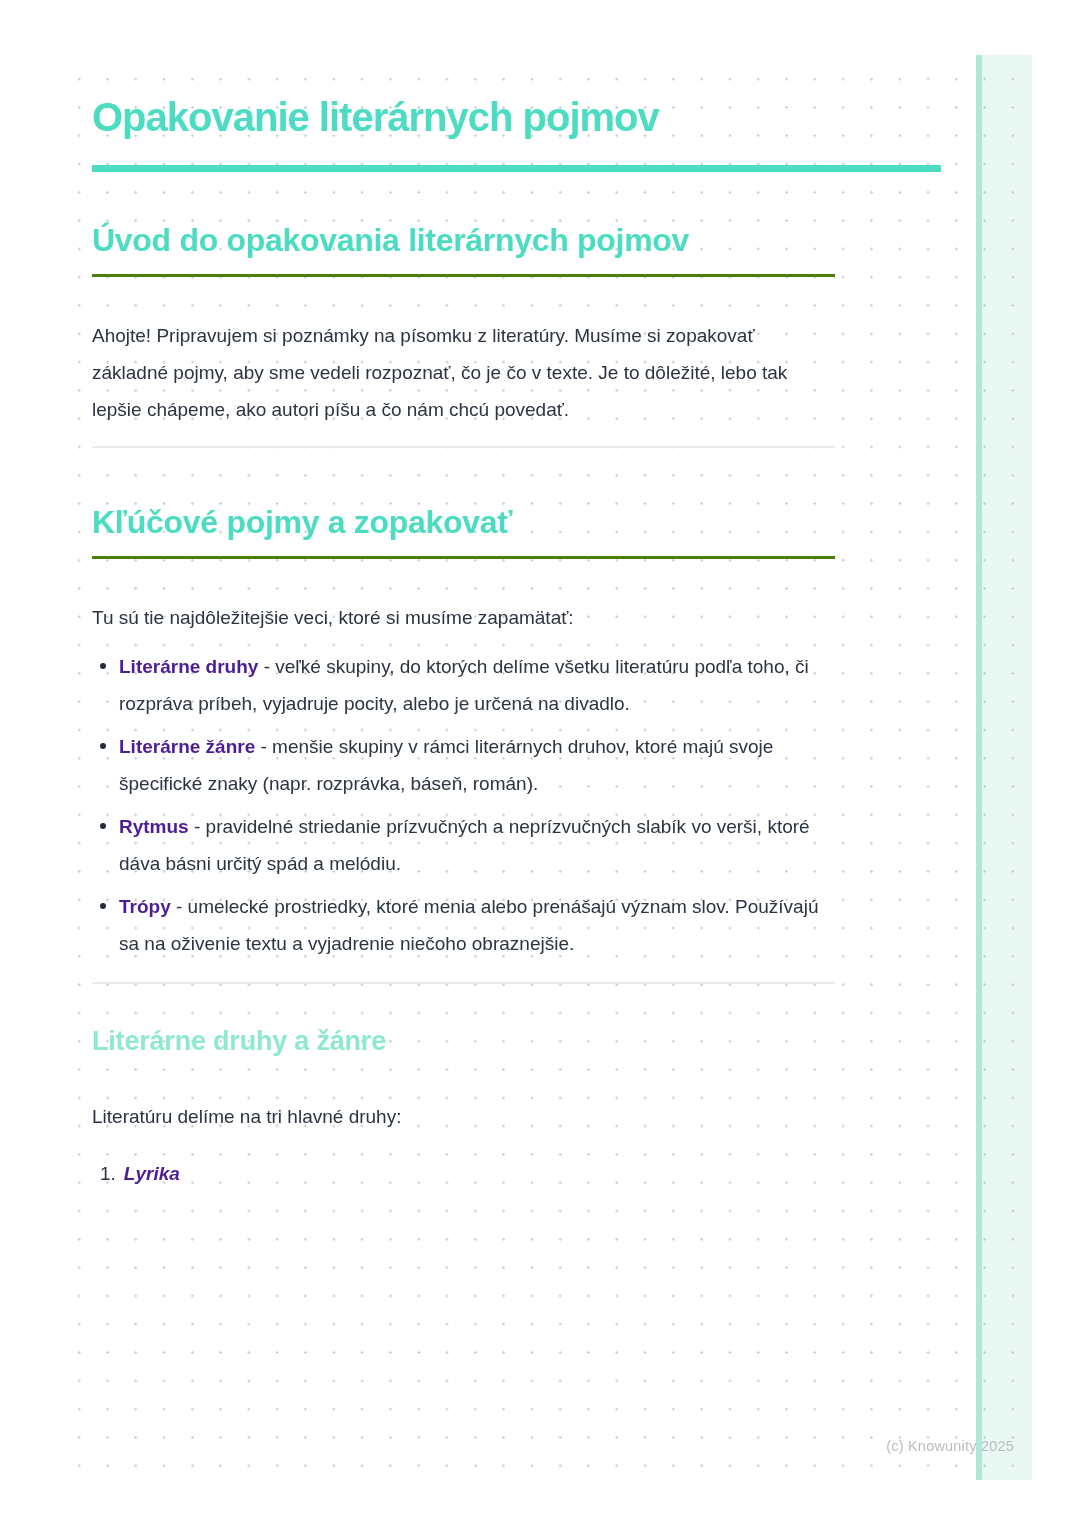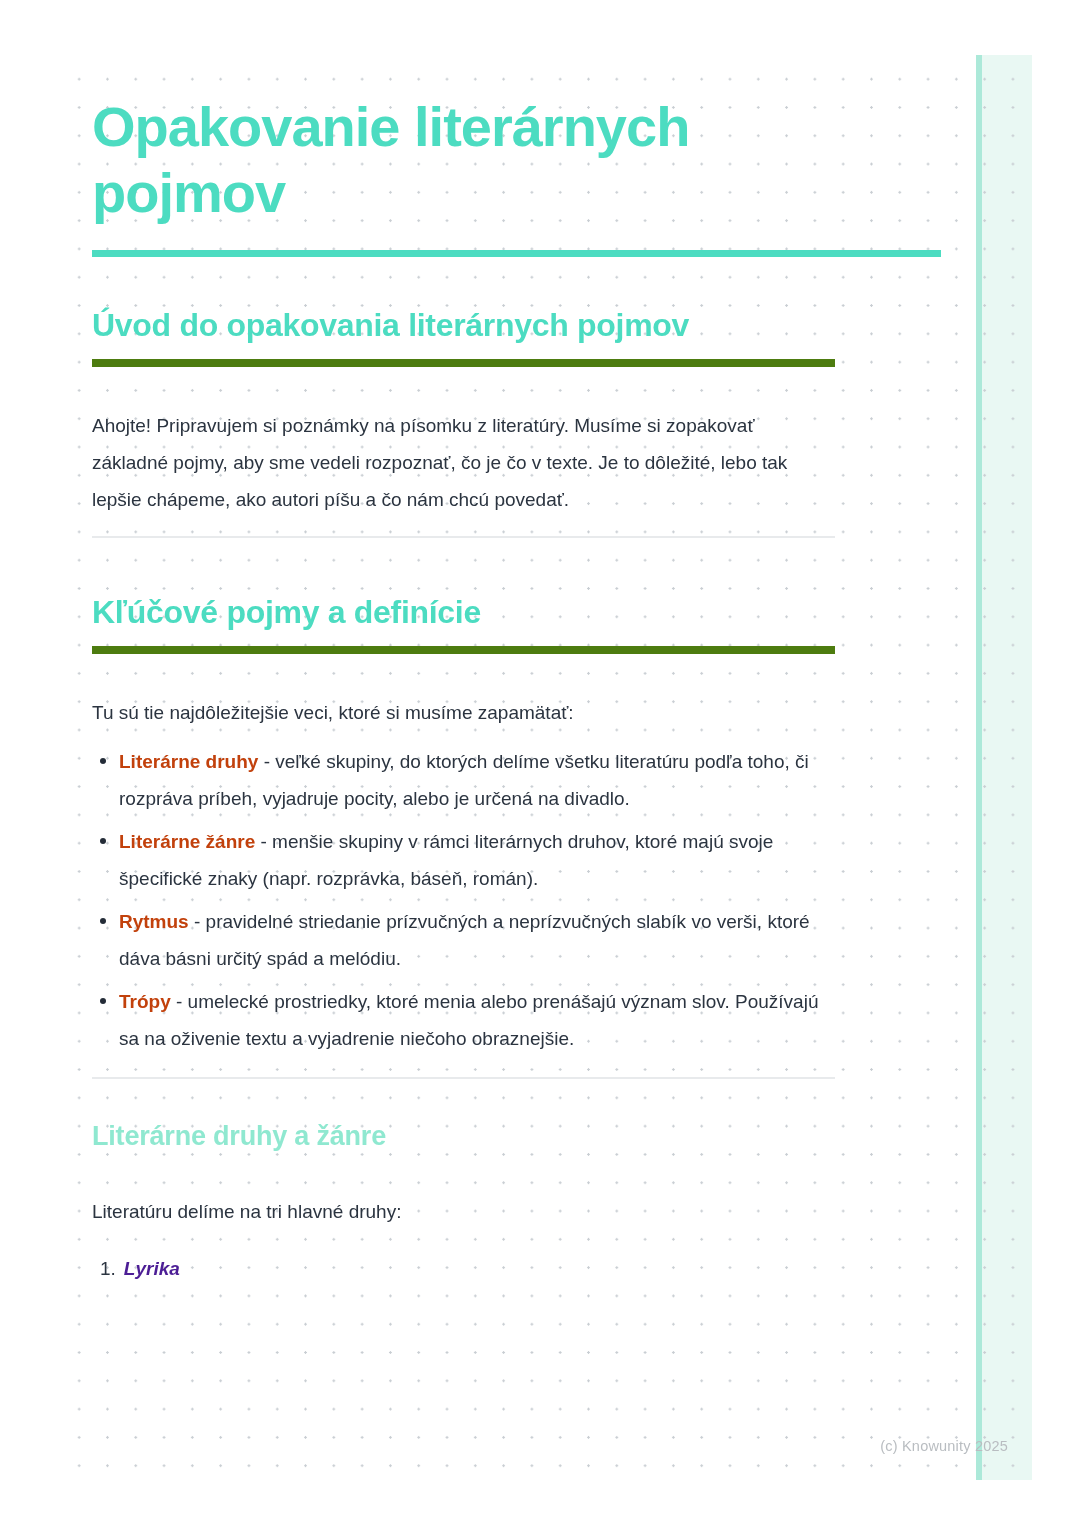--- a/index.html
+++ b/index.html
@@ -27,29 +27,29 @@
     background-image:radial-gradient(circle,#C9CED3 1.2px,transparent 1.4px);
     background-size:28.3px 28.3px;
     background-position:10px 10px;
     z-index:1;pointer-events:none;
   }
 
   .content{position:absolute;left:92px;top:0;width:860px;z-index:2;}
 
   .doc-title{
     margin:94px 0 12px;width:743px;
-    font-size:56px;line-height:1.18;font-weight:800;
+    font-size:40px;line-height:1.18;font-weight:800;
     letter-spacing:-1px;color:#4CDCC1;
   }
   .rule-thick{
     margin-top:24px;width:849px;height:7px;background:#4CDCC1;border:none;
   }
   .h2wrap{
     margin-top:48px;width:743px;
-    border-bottom:8px solid #4d7c0f;padding-bottom:14px;
+    border-bottom:3px solid #4d7c0f;padding-bottom:14px;
   }
   .h2wrap.second{margin-top:54px;}
   h2{
     margin:0;font-size:32px;line-height:40px;font-weight:800;
     letter-spacing:-0.3px;color:#4CDCC1;
   }
   h3{
     margin:40px 0 16px;font-size:27px;line-height:34px;font-weight:800;
     color:#8FE8D0;letter-spacing:-0.2px;
   }
@@ -67,33 +67,33 @@
   ul.concepts li{
     display:flex;align-items:flex-start;margin:0 0 6px;
   }
   .bullet-dot{
     flex:none;width:6px;height:6px;border-radius:50%;
     background:#242C38;margin:15px 13px 0 8px;
   }
   .li-text{
     font-size:19px;line-height:37px;color:#2B3440;
   }
-  .li-term{font-weight:700;color:#c2410c;margin-top:36px;}
+  .li-term{font-weight:700;color:#4c1d95;margin-top:36px;}
   ol.types{
     list-style:none;margin:24px 0 0;padding:0 0 0 8px;
   }
   ol.types li{
     display:flex;align-items:baseline;
     font-size:19px;line-height:30px;color:#2B3440;
   }
   .ol-num{margin-right:8px;}
   .ol-label{font-weight:700;color:#4c1d95;font-style:italic;}
 
   .footer-credit{
-    position:absolute;right:72px;top:1438px;z-index:3;
+    position:absolute;right:66px;top:1438px;z-index:3;
     font-size:14.5px;color:#B9BDC1;letter-spacing:0.2px;
   }
 </style>
 </head>
 <body>
 
 <div class="page">
 
   <div class="accent-band"></div>
   <div class="accent-line"></div>
@@ -107,21 +107,21 @@
     <section>
       <div class="h2wrap">
         <h2>Úvod do opakovania literárnych pojmov</h2>
       </div>
       <p class="body-text">Ahojte! Pripravujem si poznámky na písomku z literatúry. Musíme si zopakovať základné pojmy, aby sme vedeli rozpoznať, čo je čo v texte. Je to dôležité, lebo tak lepšie chápeme, ako autori píšu a čo nám chcú povedať.</p>
       <hr class="divider after-para">
     </section>
 
     <section>
       <div class="h2wrap second">
-        <h2>Kľúčové pojmy a definície</h2>
+        <h2>Kľúčové pojmy a zopakovať</h2>
       </div>
       <p class="body-text">Tu sú tie najdôležitejšie veci, ktoré si musíme zapamätať:</p>
 
       <ul class="concepts">
         <li>
           <span class="bullet-dot"></span>
           <span class="li-text">
             <span class="li-term">Literárne druhy</span>
             <span>- veľké skupiny, do ktorých delíme všetku literatúru podľa toho, či rozpráva príbeh, vyjadruje pocity, alebo je určená na divadlo.</span>
           </span>

